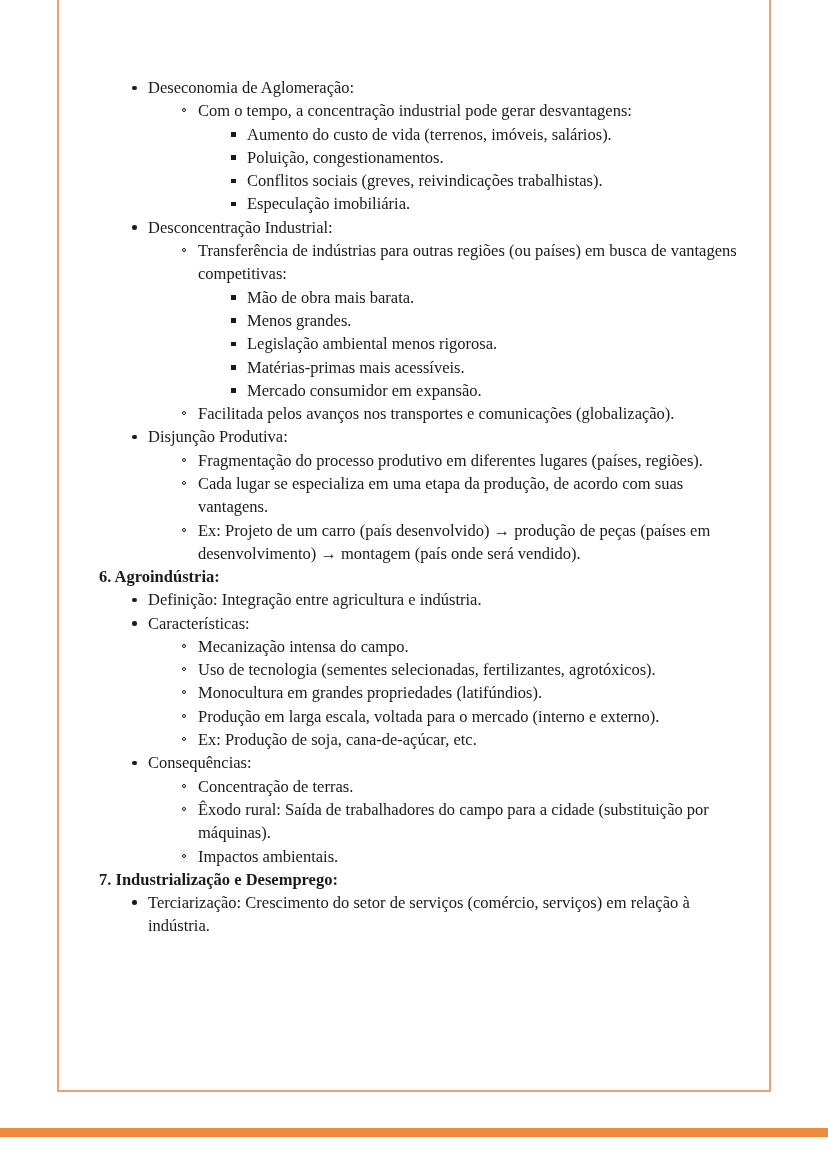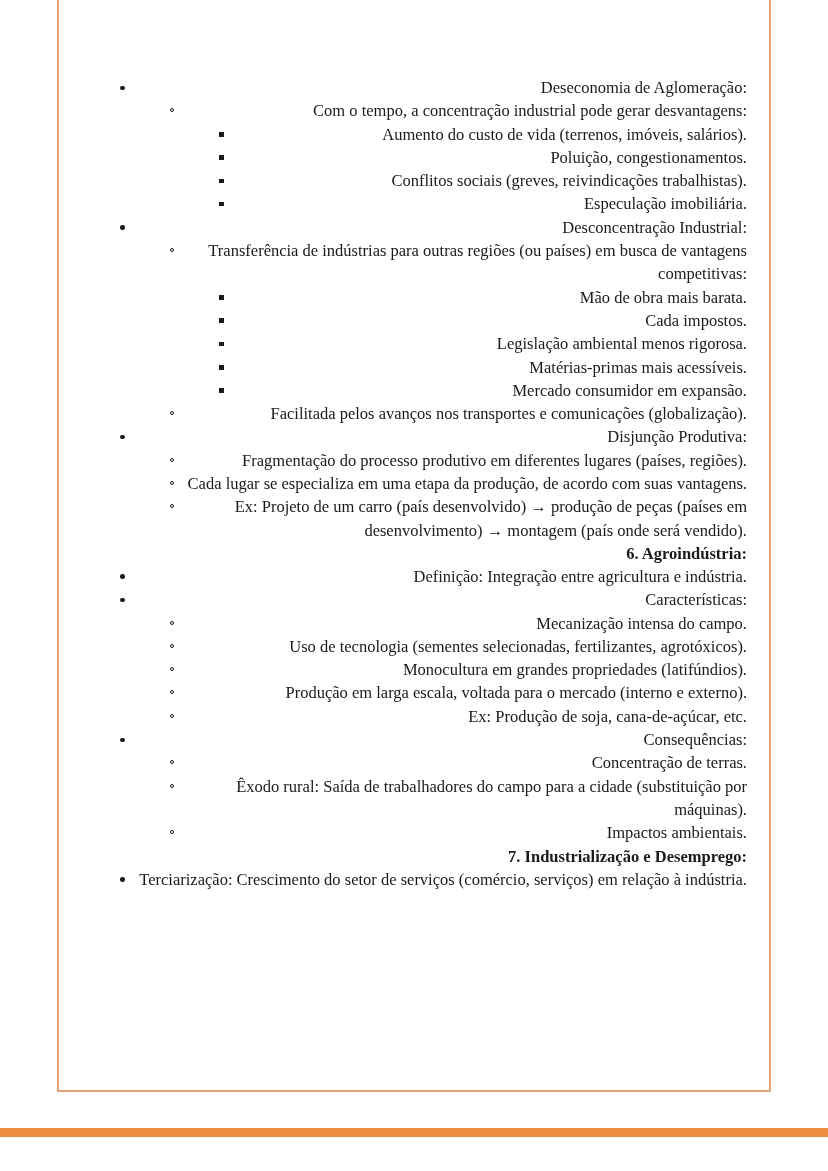--- a/index.html
+++ b/index.html
@@ -29,24 +29,23 @@
   .bottom-bar {
     position: absolute;
     left: 0;
     top: 1128px;
     width: 828px;
     height: 9px;
     background: #ef8b3f;
   }
   .content {
     position: absolute;
-    left: 28px;
+    left: 40px;
     top: 86px;
     right: 22px;
-    text-align: right;
   }
 
   ul {
     margin: 0;
     padding: 0;
     list-style: none;
   }
   li {
     position: relative;
     font-size: 16.5px;
@@ -126,21 +125,21 @@
               <li><span>Com o tempo, a concentração industrial pode gerar desvantagens:</span><ul class="lvl3">
                   <li><span>Aumento do custo de vida (terrenos, imóveis, salários).</span></li>
                   <li><span>Poluição, congestionamentos.</span></li>
                   <li><span>Conflitos sociais (greves, reivindicações trabalhistas).</span></li>
                   <li><span>Especulação imobiliária.</span></li>
                 </ul></li>
             </ul></li>
           <li><span>Desconcentração Industrial:</span><ul class="lvl2">
               <li><span>Transferência de indústrias para outras regiões (ou países) em busca de vantagens competitivas:</span><ul class="lvl3">
                   <li><span>Mão de obra mais barata.</span></li>
-                  <li><span>Cada impostos.</span></li>
+                  <li><span>Menos grandes.</span></li>
                   <li><span>Legislação ambiental menos rigorosa.</span></li>
                   <li><span>Matérias-primas mais acessíveis.</span></li>
                   <li><span>Mercado consumidor em expansão.</span></li>
                 </ul></li>
               <li><span>Facilitada pelos avanços nos transportes e comunicações (globalização).</span></li>
             </ul></li>
           <li><span>Disjunção Produtiva:</span><ul class="lvl2">
               <li><span>Fragmentação do processo produtivo em diferentes lugares (países, regiões).</span></li>
               <li><span>Cada lugar se especializa em uma etapa da produção, de acordo com suas vantagens.</span></li>
               <li><span>Ex: Projeto de um carro (país desenvolvido) → produção de peças (países em desenvolvimento) → montagem (país onde será vendido).</span></li>

